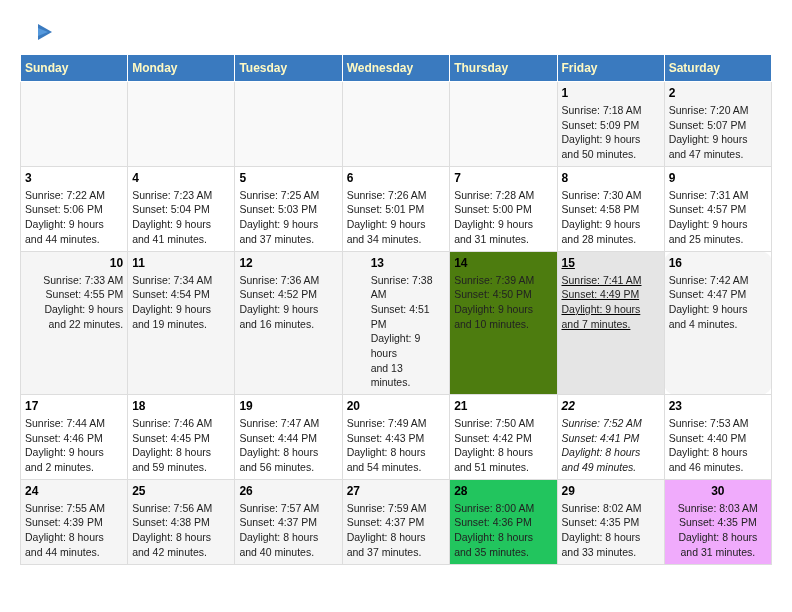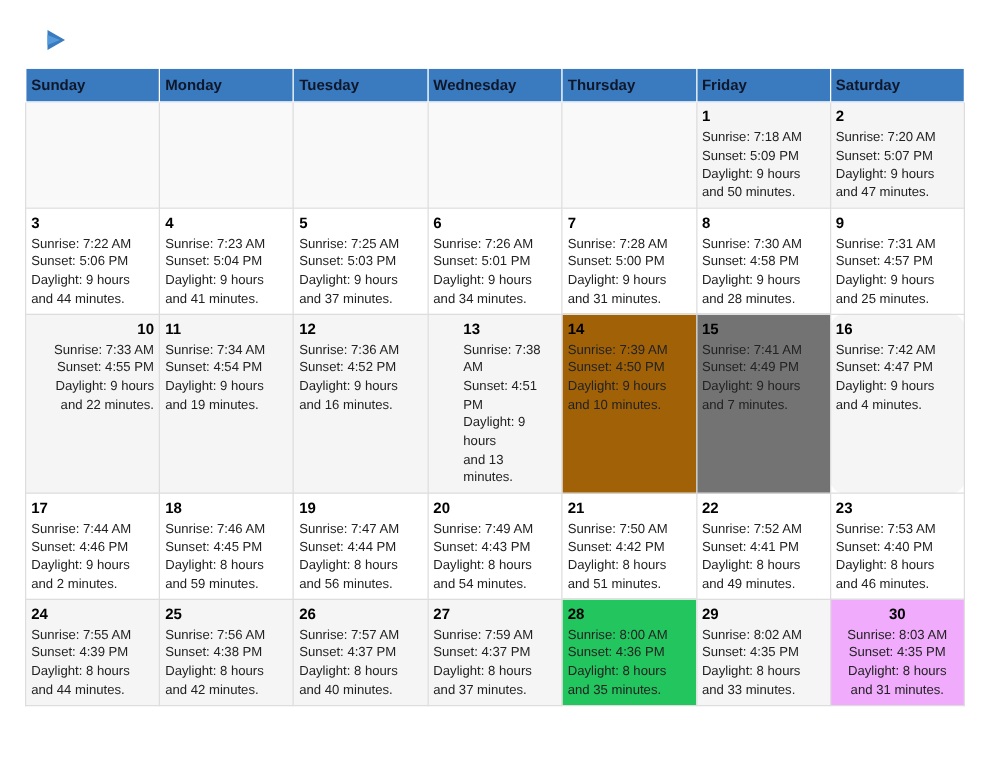--- a/index.html
+++ b/index.html
@@ -33,21 +33,21 @@
       font-size: 16px;
       color: #555;
     }
     .calendar {
       width: 100%;
       border-collapse: collapse;
       font-size: 11px;
     }
     .calendar th {
       background-color: #3a7abf;
-      color: #0f172a;
+      color: #fef9c3;
       padding: 6px 4px;
       text-align: left;
       font-size: 12px;
       font-weight: bold;
       border: 1px solid #fff;
     }
     .calendar td {
       border: 1px solid #ddd;
       vertical-align: top;
       padding: 4px;
@@ -170,25 +170,25 @@
           <div class="day-info">Sunrise: 7:34 AM<br>Sunset: 4:54 PM<br>Daylight: 9 hours<br>and 19 minutes.</div>
         </td>
         <td style="background: rgb(245, 245, 245);">
           <span class="day-num">12</span>
           <div class="day-info">Sunrise: 7:36 AM<br>Sunset: 4:52 PM<br>Daylight: 9 hours<br>and 16 minutes.</div>
         </td>
         <td style="background: rgb(245, 245, 245); padding-left: 28px;">
           <span class="day-num">13</span>
           <div class="day-info">Sunrise: 7:38 AM<br>Sunset: 4:51 PM<br>Daylight: 9 hours<br>and 13 minutes.</div>
         </td>
-        <td style="background: #a16207;">
+        <td style="background: #4d7c0f;">
           <span class="day-num">14</span>
           <div class="day-info">Sunrise: 7:39 AM<br>Sunset: 4:50 PM<br>Daylight: 9 hours<br>and 10 minutes.</div>
         </td>
-        <td style="background: #737373;">
+        <td style="background: #e5e5e5; text-decoration: underline;">
           <span class="day-num">15</span>
           <div class="day-info">Sunrise: 7:41 AM<br>Sunset: 4:49 PM<br>Daylight: 9 hours<br>and 7 minutes.</div>
         </td>
         <td style="background: rgb(245, 245, 245); border-radius: 12px;">
           <span class="day-num">16</span>
           <div class="day-info">Sunrise: 7:42 AM<br>Sunset: 4:47 PM<br>Daylight: 9 hours<br>and 4 minutes.</div>
         </td>
       </tr>
       <tr>
         <td style="background: rgb(255, 255, 255); margin-top: 26px;">
@@ -204,21 +204,21 @@
           <div class="day-info">Sunrise: 7:47 AM<br>Sunset: 4:44 PM<br>Daylight: 8 hours<br>and 56 minutes.</div>
         </td>
         <td style="background: rgb(255, 255, 255);">
           <span class="day-num">20</span>
           <div class="day-info">Sunrise: 7:49 AM<br>Sunset: 4:43 PM<br>Daylight: 8 hours<br>and 54 minutes.</div>
         </td>
         <td style="background: rgb(255, 255, 255);">
           <span class="day-num">21</span>
           <div class="day-info">Sunrise: 7:50 AM<br>Sunset: 4:42 PM<br>Daylight: 8 hours<br>and 51 minutes.</div>
         </td>
-        <td style="background: rgb(255, 255, 255);">
+        <td style="background: rgb(255, 255, 255); font-style: italic;">
           <span class="day-num">22</span>
           <div class="day-info">Sunrise: 7:52 AM<br>Sunset: 4:41 PM<br>Daylight: 8 hours<br>and 49 minutes.</div>
         </td>
         <td style="background: rgb(255, 255, 255);">
           <span class="day-num">23</span>
           <div class="day-info">Sunrise: 7:53 AM<br>Sunset: 4:40 PM<br>Daylight: 8 hours<br>and 46 minutes.</div>
         </td>
       </tr>
       <tr>
         <td style="background: rgb(245, 245, 245);">

